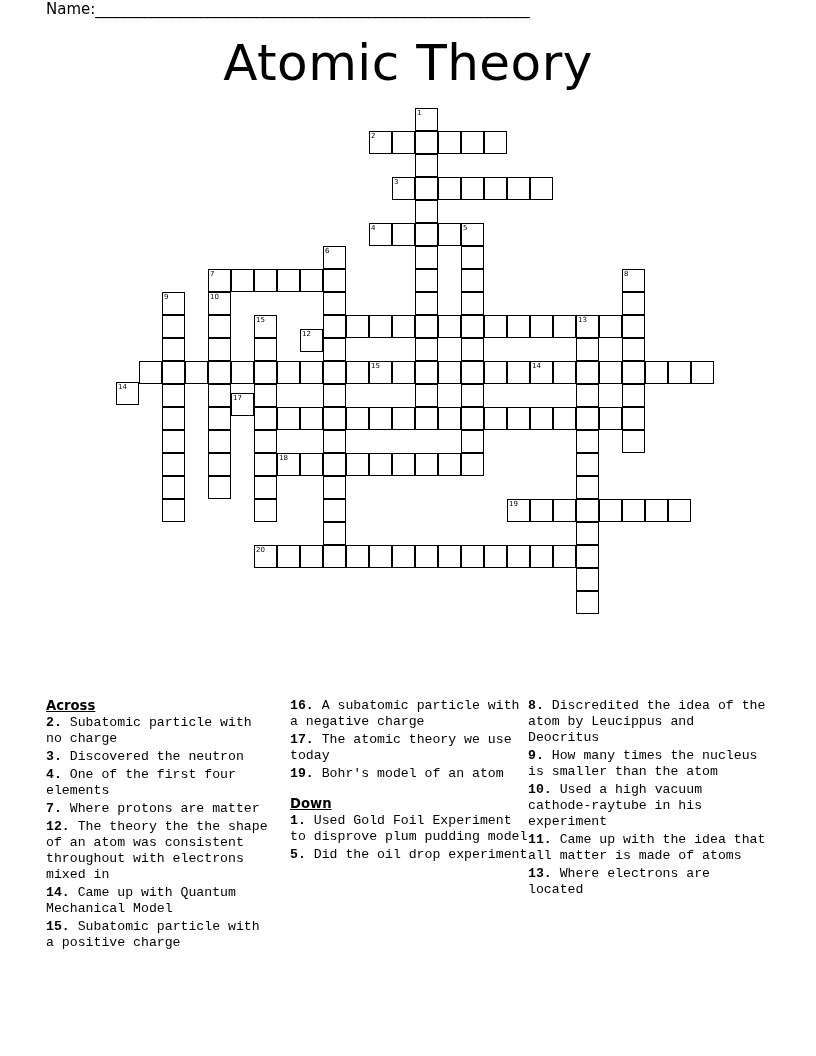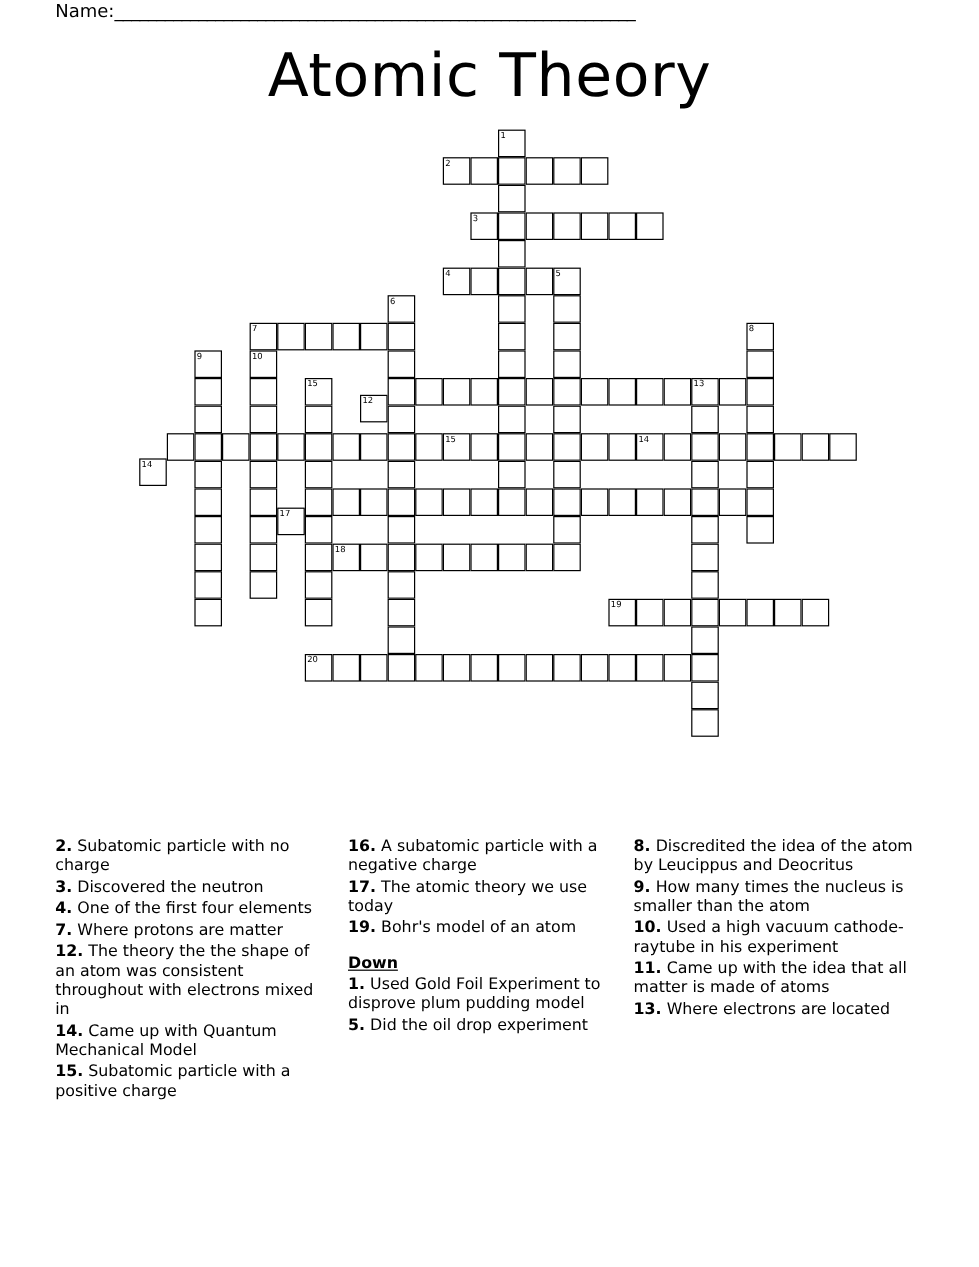--- a/index.html
+++ b/index.html
@@ -85,20 +85,21 @@
   .col1 { left: 0px;   width: 228px; }
   .col2 { left: 244px; width: 238px; }
   .col3 { left: 482px; width: 240px; }
   .sec-head {
     font-weight: bold;
     text-decoration: underline;
     margin-bottom: 1px;
   }
   .clue {
     margin: 0 0 2px 0;
+    font-family: Liberation Mono, monospace;
   }
   .clue b { font-weight: bold; }
   .spacer { height: 12px; }
 </style>
 </head>
 <body>
 
 <div class="page">
 
   <div class="name-line">
@@ -268,21 +269,21 @@
       <div class="cell" style="left: 484px; top: 253px;"></div>
       <div class="cell" style="left: 507px; top: 253px;"></div>
       <div class="cell" style="left: 530px; top: 253px;">
         <span class="num">14</span>
       </div>
       <div class="cell" style="left: 553px; top: 253px;"></div>
       <div class="cell" style="left: 599px; top: 253px;"></div>
       <div class="cell" style="left: 645px; top: 253px;"></div>
       <div class="cell" style="left: 668px; top: 253px;"></div>
       <div class="cell" style="left: 691px; top: 253px;"></div>
-      <div class="cell" style="left: 231px; top: 315px;">
+      <div class="cell" style="left: 231px; top: 285px;">
         <span class="num">17</span>
       </div>
       <div class="cell" style="left: 277px; top: 299px;"></div>
       <div class="cell" style="left: 300px; top: 299px;"></div>
       <div class="cell" style="left: 346px; top: 299px;"></div>
       <div class="cell" style="left: 369px; top: 299px;"></div>
       <div class="cell" style="left: 392px; top: 299px;"></div>
       <div class="cell" style="left: 438px; top: 299px;"></div>
       <div class="cell" style="left: 484px; top: 299px;"></div>
       <div class="cell" style="left: 507px; top: 299px;"></div>
@@ -319,20 +320,21 @@
       <div class="cell" style="left: 438px; top: 437px;"></div>
       <div class="cell" style="left: 461px; top: 437px;"></div>
       <div class="cell" style="left: 484px; top: 437px;"></div>
       <div class="cell" style="left: 507px; top: 437px;"></div>
       <div class="cell" style="left: 530px; top: 437px;"></div>
       <div class="cell" style="left: 553px; top: 437px;"></div>
     </div>
 
   <div class="clues">
     <div class="col col1">
+      <div class="sec-head">Across</div>
       <div id="col1-clues">
           <div class="clue"><b>2.</b><span> Subatomic particle with no charge</span></div>
           <div class="clue"><b>3.</b><span> Discovered the neutron</span></div>
           <div class="clue"><b>4.</b><span> One of the first four elements</span></div>
           <div class="clue"><b>7.</b><span> Where protons are matter</span></div>
           <div class="clue"><b>12.</b><span> The theory the the shape of an atom was consistent throughout with electrons mixed in</span></div>
           <div class="clue"><b>14.</b><span> Came up with Quantum Mechanical Model</span></div>
           <div class="clue"><b>15.</b><span> Subatomic particle with a positive charge</span></div>
         </div>
     </div>

